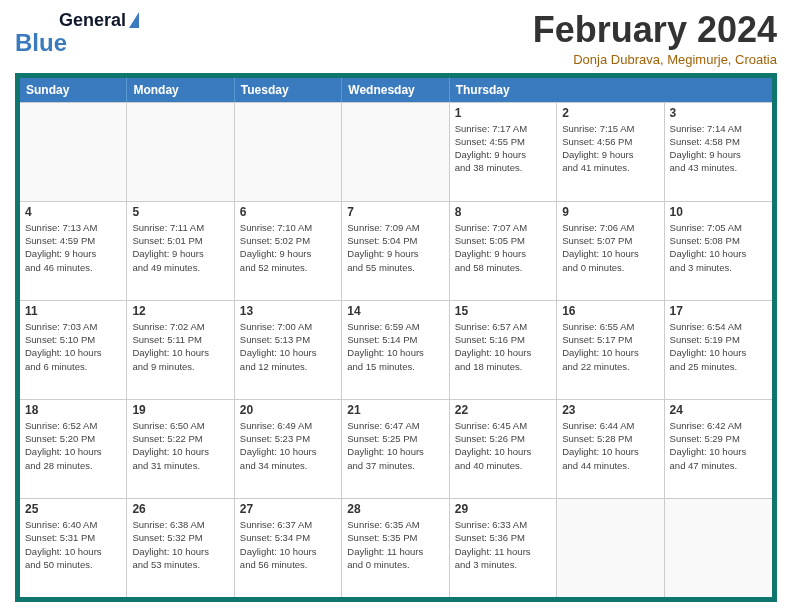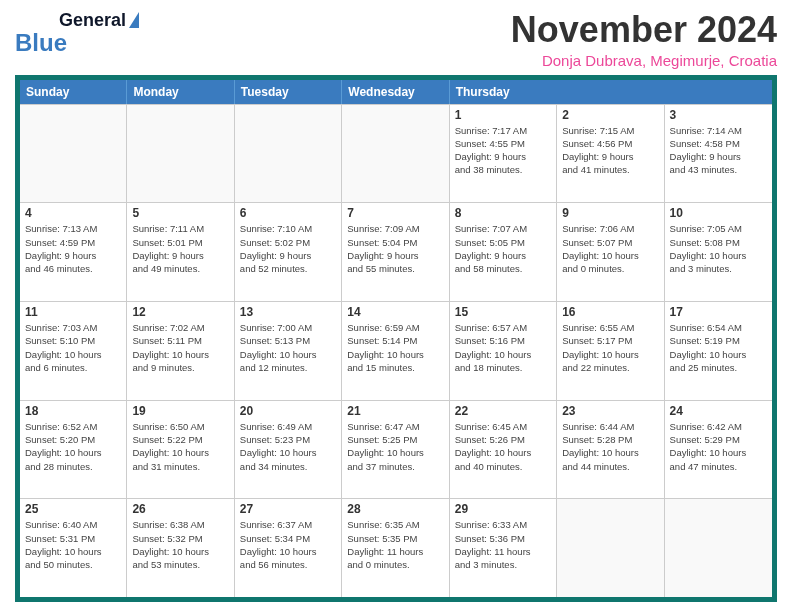--- a/index.html
+++ b/index.html
@@ -26,22 +26,22 @@
     .title-section {
       text-align: right;
     }
     .month-title {
       font-size: 36px;
       font-weight: bold;
       color: #333;
       line-height: 1.1;
     }
     .location-title {
-      font-size: 15px;
-      color: #ec4899;
+      font-size: 13px;
+      color: #a16207;
       margin-top: 2px;
     }
     .calendar {
       flex: 1;
       display: flex;
       flex-direction: column;
       border: 5px solid #0f766e;
     }
     .cal-header {
       display: grid;
@@ -120,21 +120,21 @@
     <div class="logo-wrapper">
       <div class="logo-text-wrapper">
         <div class="logo-top-row">
           <span style="font-size:18px;font-weight:bold;color:#0f172a;margin-left:44px;">General</span>
           <div class="logo-arrow"></div>
         </div>
         <span style="font-size:24px;font-weight:bold;color:#3a7bbf;margin-top:-2px;">Blue</span>
       </div>
     </div>
     <div class="title-section">
-      <div class="month-title">November 2024</div>
+      <div class="month-title">February 2024</div>
       <div class="location-title">Donja Dubrava, Megimurje, Croatia</div>
     </div>
   </div>
 
   <div class="calendar">
     <div class="cal-header" id="cal-header">
         <div class="cal-header-cell">Sunday</div>
         <div class="cal-header-cell">Monday</div>
         <div class="cal-header-cell">Tuesday</div>
         <div class="cal-header-cell">Wednesday</div>

